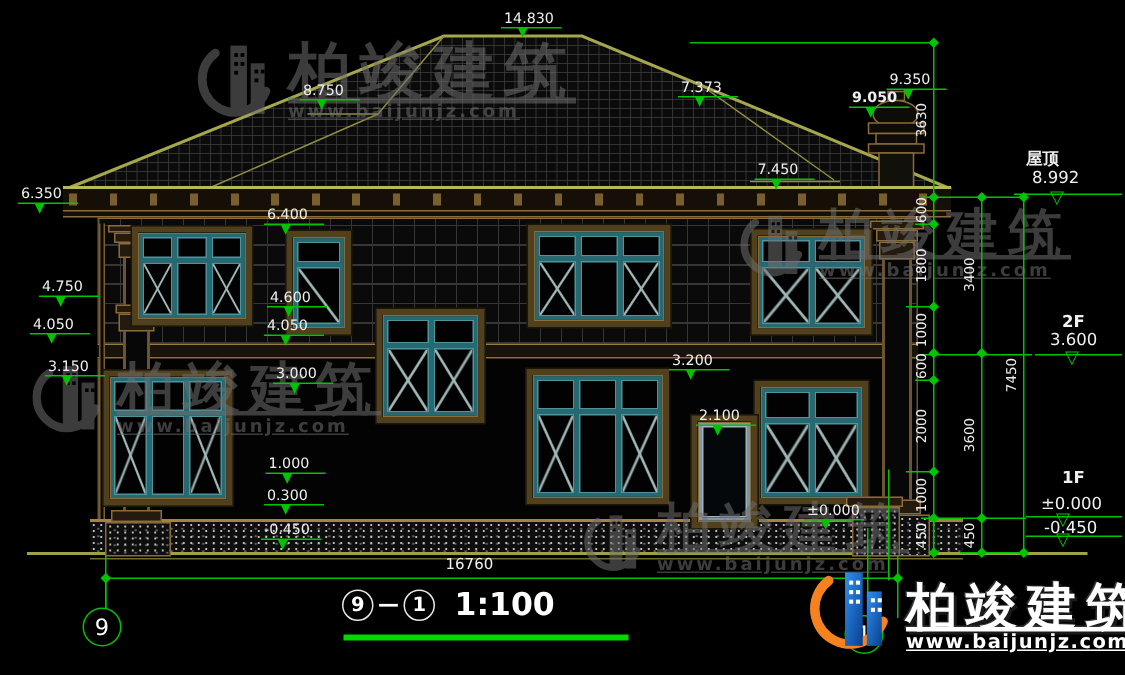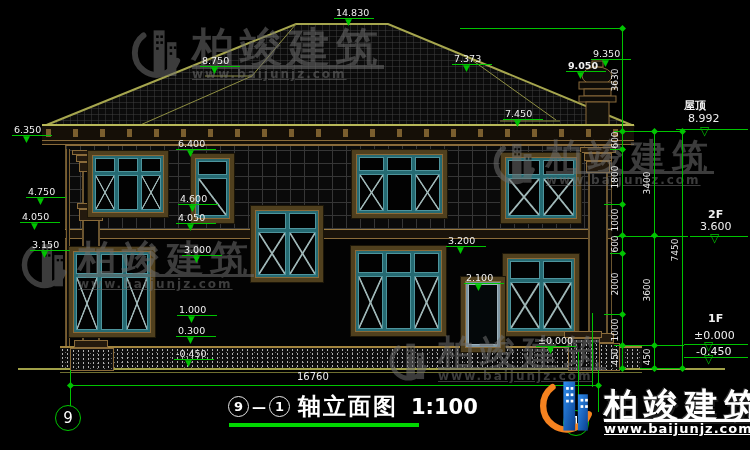--- a/index.html
+++ b/index.html
@@ -266,21 +266,20 @@
   <div class="dia" style="left:70px;top:385px;"></div>
   <div class="dia" style="left:598px;top:385px;"></div>
 
   <div class="bubble" style="left:55px;top:405px;">9</div>
   <div class="bubble" style="left:563px;top:410px;">1</div>
 
   <div id="title">
     <span class="tb">9</span>
     <span class="tdash">—</span>
     <span class="tb">1</span>
-    <span class="tname">轴立面图</span>
     <span class="tscale">1:100</span>
   </div>
   <div id="title-underline"></div>
 
   <div class="wm" style="left:130px;top:26px;">
     <svg viewBox="0 0 64 64" width="54" height="54">
       <path d="M16 10 A26 26 0 1 0 56 40" fill="none" stroke="currentColor" stroke-width="7" stroke-linecap="round"></path>
       <rect x="28" y="4" width="13" height="54" fill="currentColor"></rect>
         <rect x="44" y="18" width="11" height="40" fill="currentColor"></rect>
       <g fill="#000">

